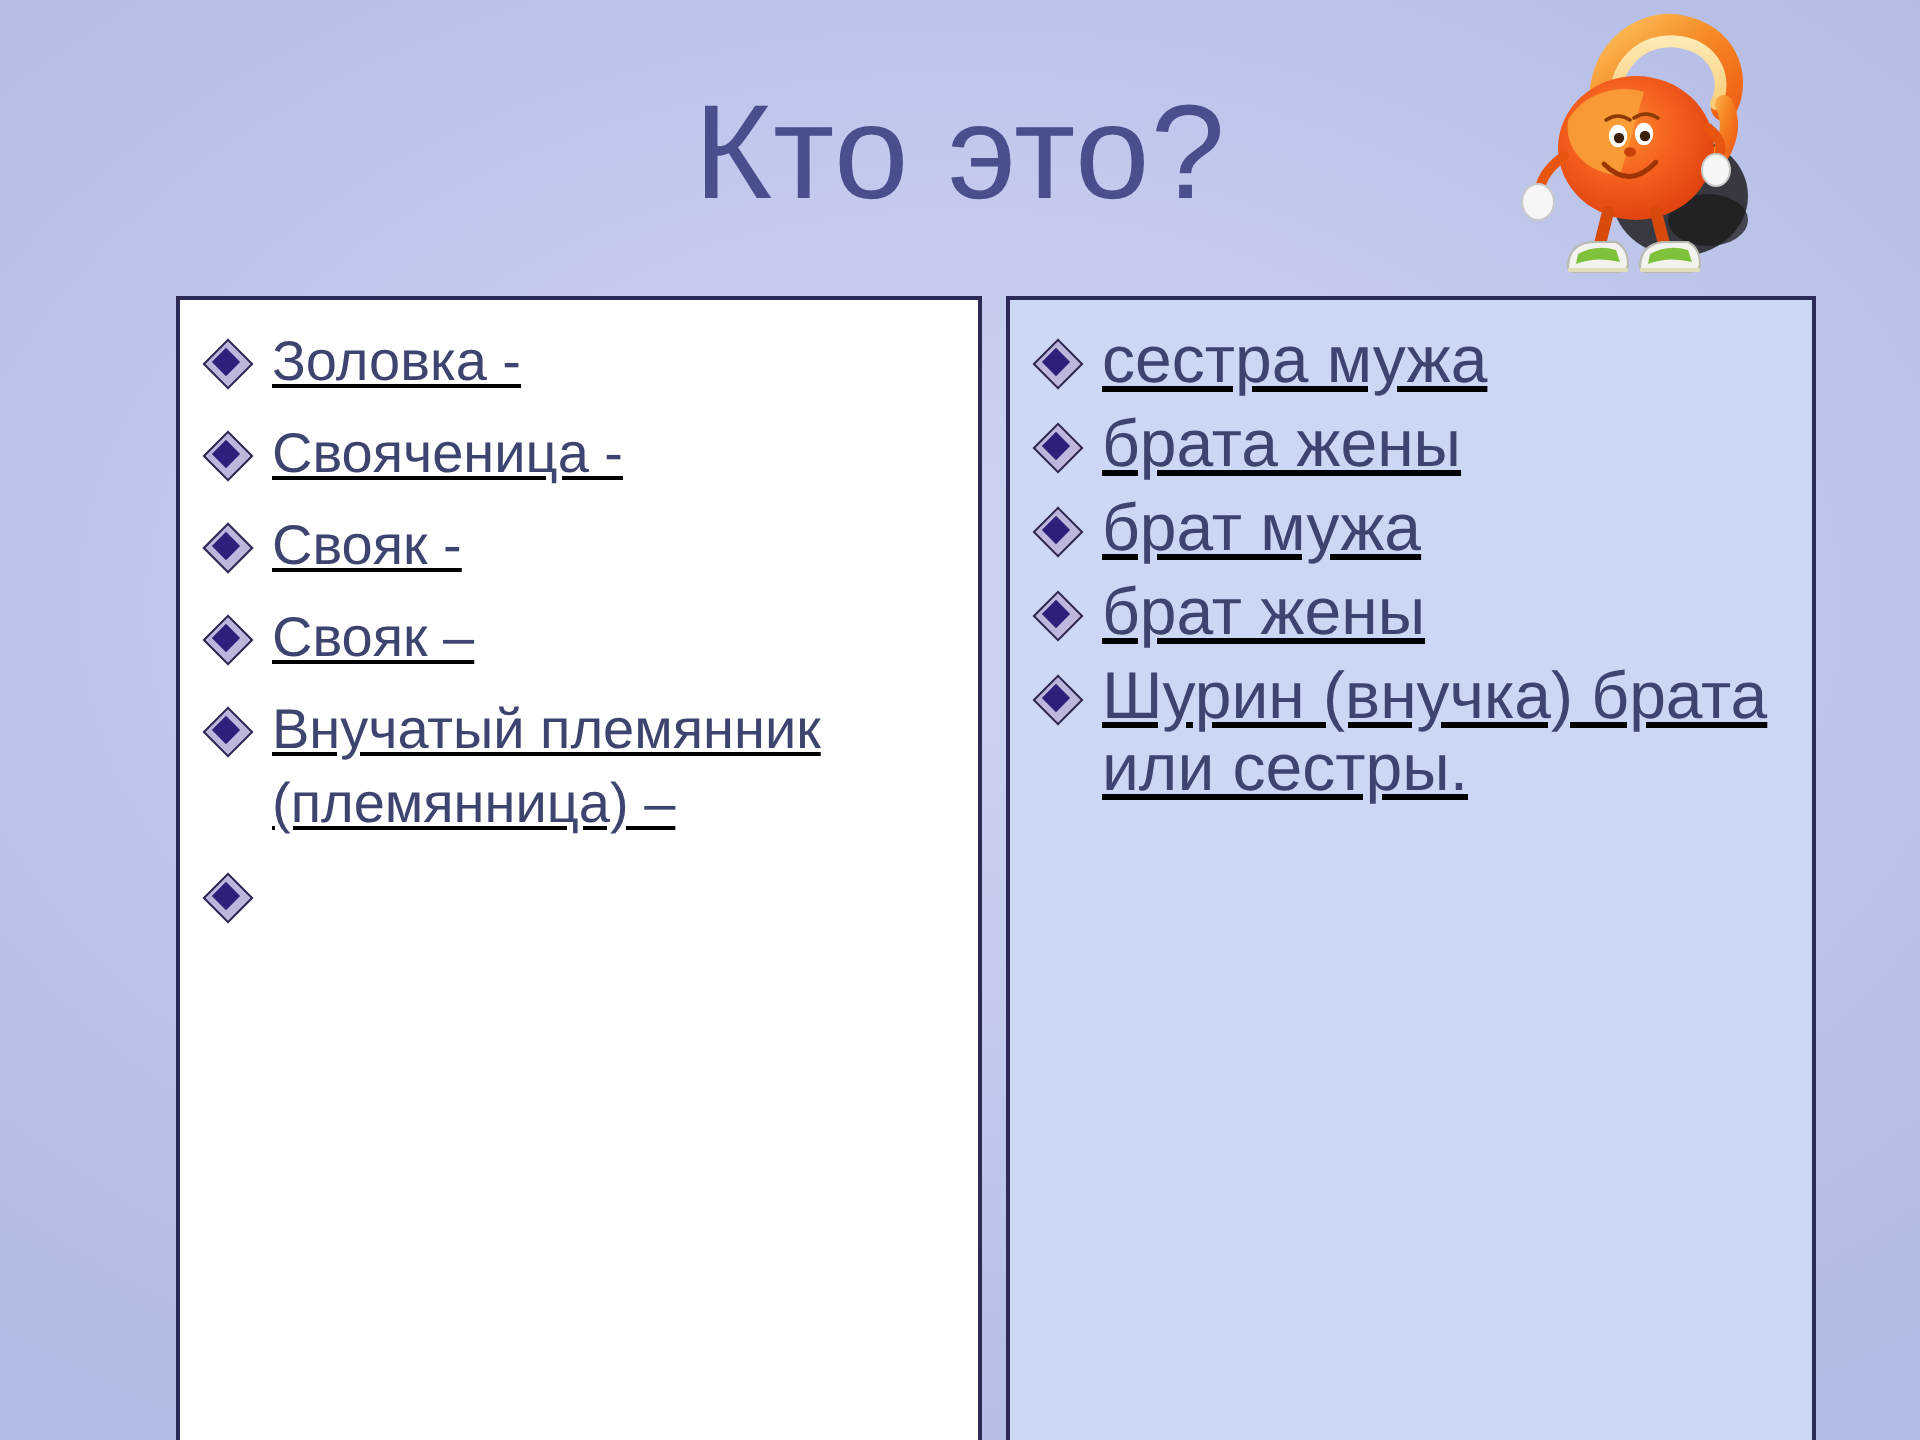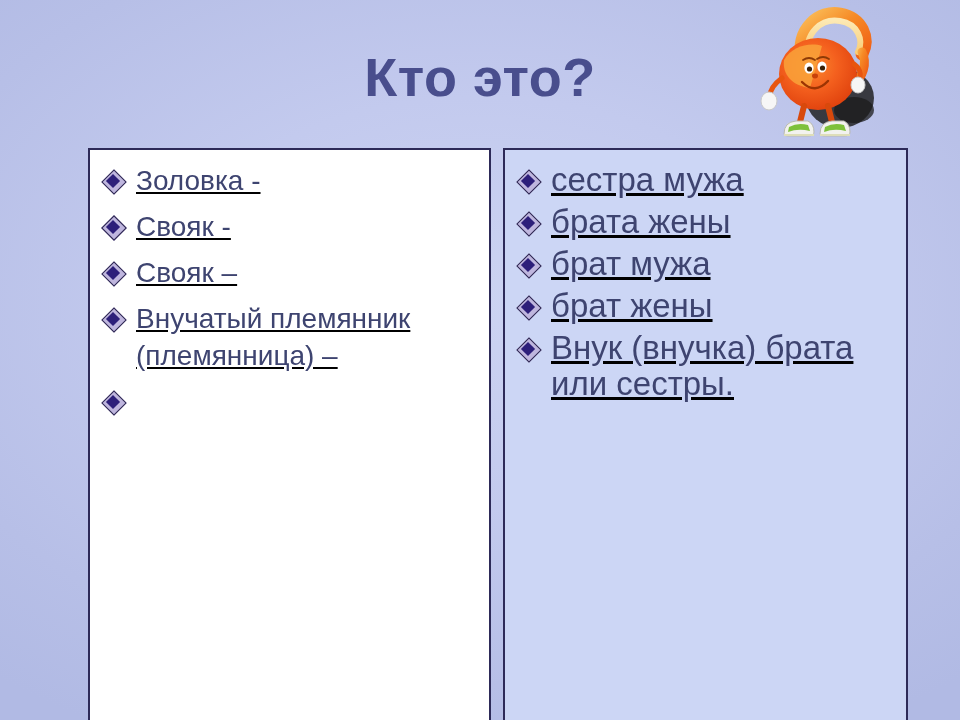--- a/index.html
+++ b/index.html
@@ -24,22 +24,22 @@
     overflow: hidden;
   }
 
   
   #title {
     position: absolute;
     left: 0;
     top: 46px;
     width: 960px;
     text-align: center;
-    font-size: 54px;
-    font-weight: bold;
+    font-size: 67px;
+    font-weight: normal;
     color: #494e8d;
     letter-spacing: 0.5px;
     line-height: 62px;
     white-space: nowrap;
   }
 
   
   #mascot {
     position: absolute;
     left: 758px;
@@ -193,20 +193,27 @@
             <span class="outer"></span>
             <span class="inner"></span>
           </span>
         <span>Золовка -</span>
       </li>
       <li>
         <span class="bullet-diamond">
             <span class="outer"></span>
             <span class="inner"></span>
           </span>
+        <span>Свояченица -</span>
+      </li>
+      <li>
+        <span class="bullet-diamond">
+            <span class="outer"></span>
+            <span class="inner"></span>
+          </span>
       </li>
       <li>
         <span class="bullet-diamond">
             <span class="outer"></span>
             <span class="inner"></span>
           </span>
         <span>Свояк -</span>
       </li>
       <li>
         <span class="bullet-diamond">
@@ -259,18 +266,18 @@
             <span class="outer"></span>
             <span class="inner"></span>
           </span>
         <span>брат жены</span>
       </li>
       <li>
         <span class="bullet-diamond">
             <span class="outer"></span>
             <span class="inner"></span>
           </span>
-        <span>Внук (внучка) брата или сестры.</span>
+        <span>Шурин (внучка) брата или сестры.</span>
       </li>
     </ul>
   </div>
 
 </div>
 
 </body></html>

